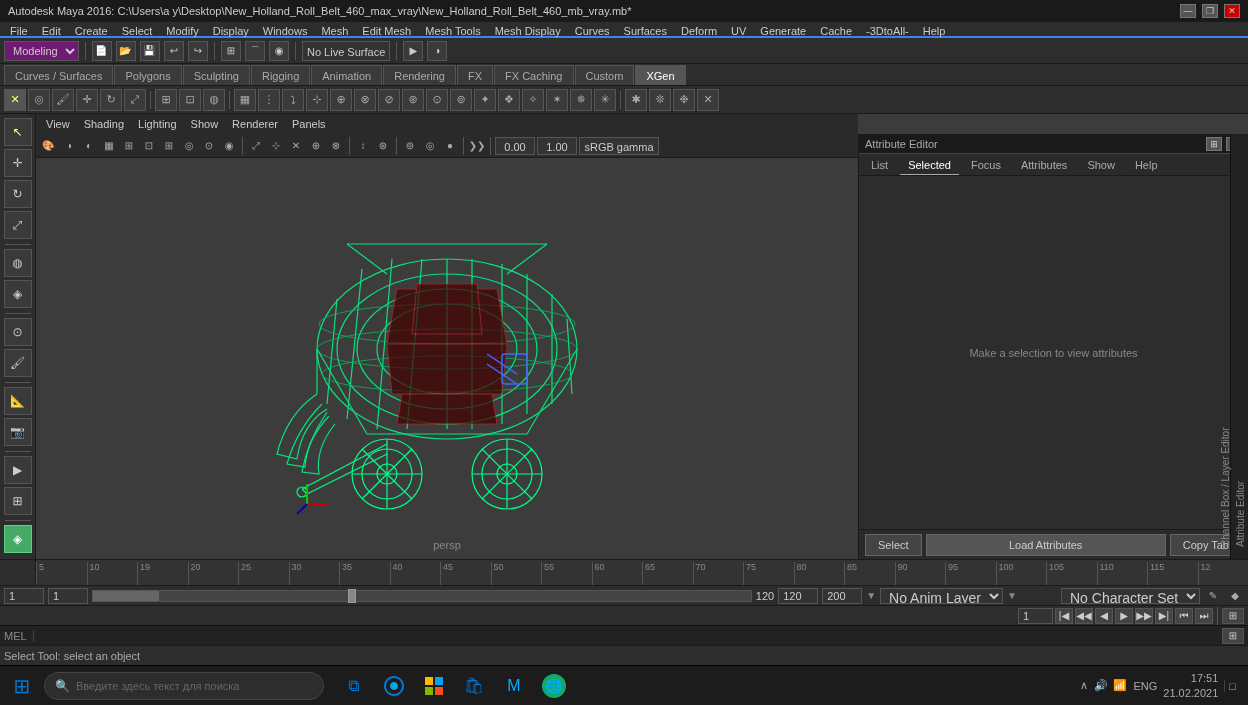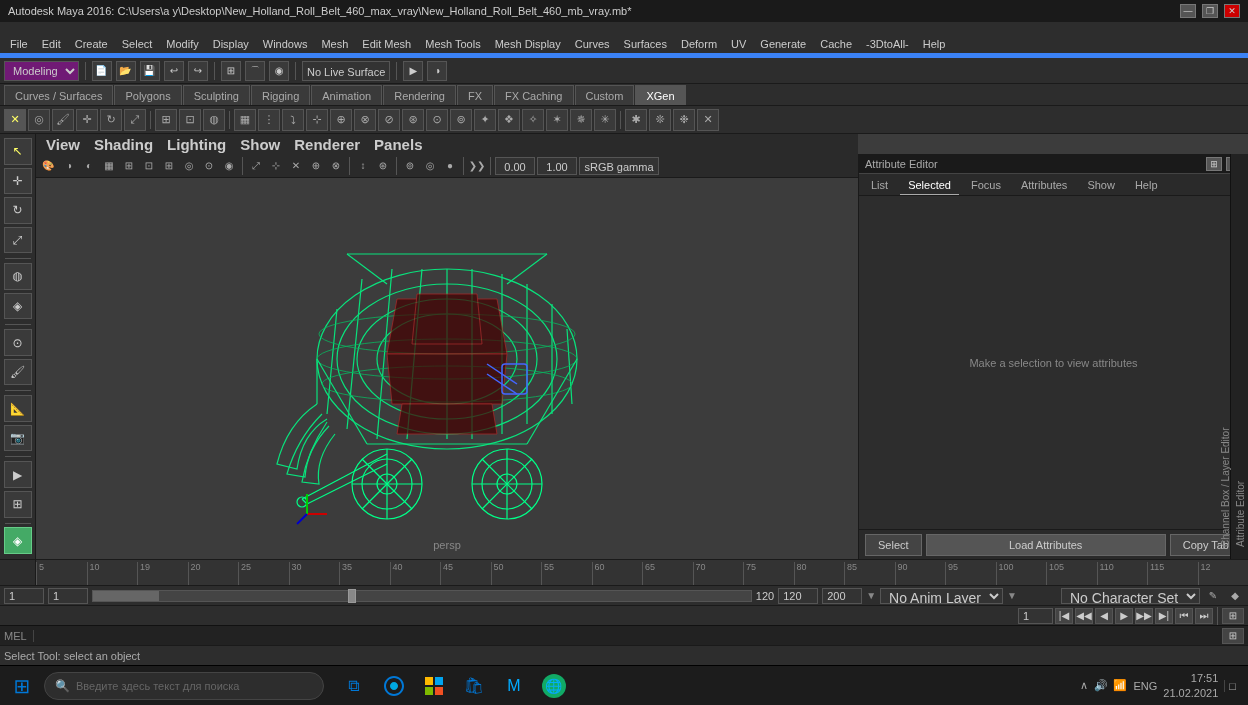--- a/index.html
+++ b/index.html
@@ -38,25 +38,25 @@
       font-size: 9px;
       display: flex;
       align-items: center;
       justify-content: center;
       cursor: pointer;
     }
 
     
     #menu-bar {
       background: #2d2d2d;
-      height: 36px;
-      display: flex;
-      align-items: flex-end;
-      padding: 0 4px;
-      border-bottom: 5px solid #3b82f6;
+      height: 16px;
+      display: flex;
+      align-items: flex-start;
+      padding: 0 4px;
+      border-bottom: 2px solid #3b82f6;
       gap: 2px;
     }
     .menu-item {
       padding: 0 6px;
       height: 18px;
       line-height: 18px;
       color: #cccccc;
       font-size: 11px;
       cursor: pointer;
     }
@@ -180,23 +180,22 @@
       height: 20px;
       background: #2a2a2a;
       display: flex;
       align-items: center;
       padding: 0 4px;
       gap: 2px;
     }
     .vp-menu-item {
       padding: 0 6px;
       color: #ccc;
-      font-size: 15px;
-      cursor: pointer;
-      font-weight: bold;
+      font-size: 11px;
+      cursor: pointer;
     }
     #viewport-toolbar {
       height: 24px;
       background: #2a2a2a;
       display: flex;
       align-items: center;
       padding: 0 4px;
       gap: 2px;
       border-bottom: 1px solid #1a1a1a;
     }

